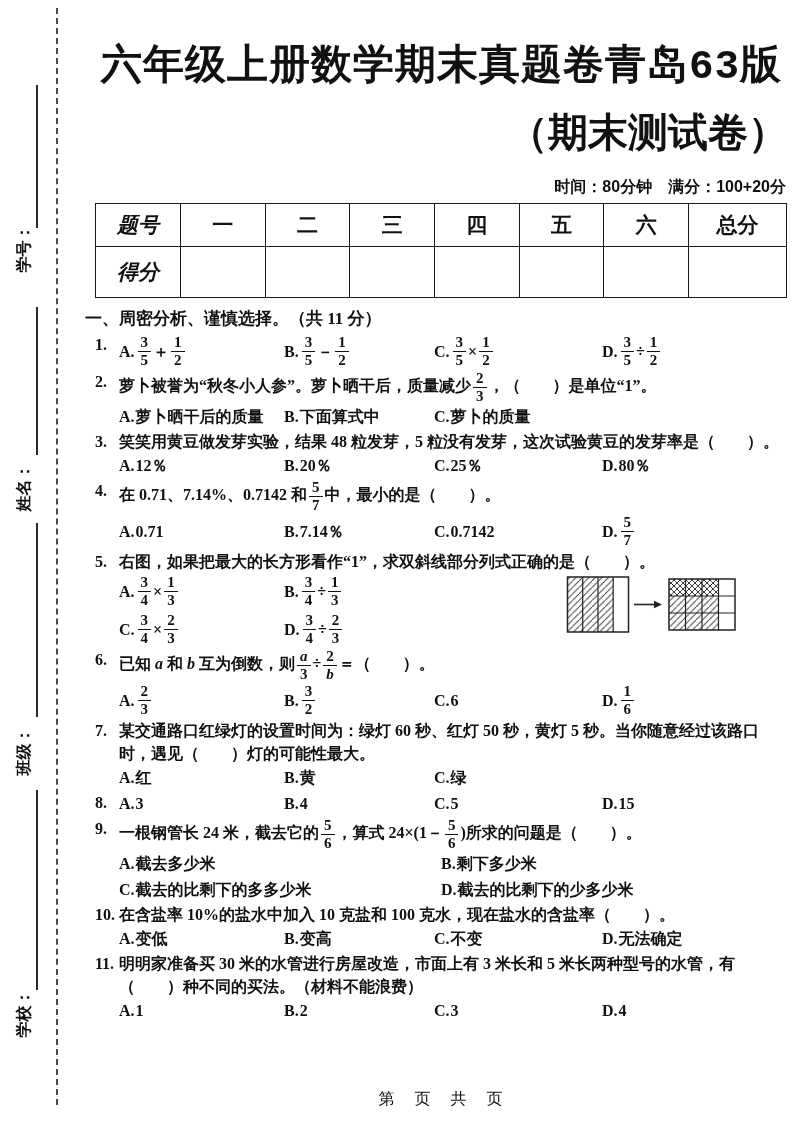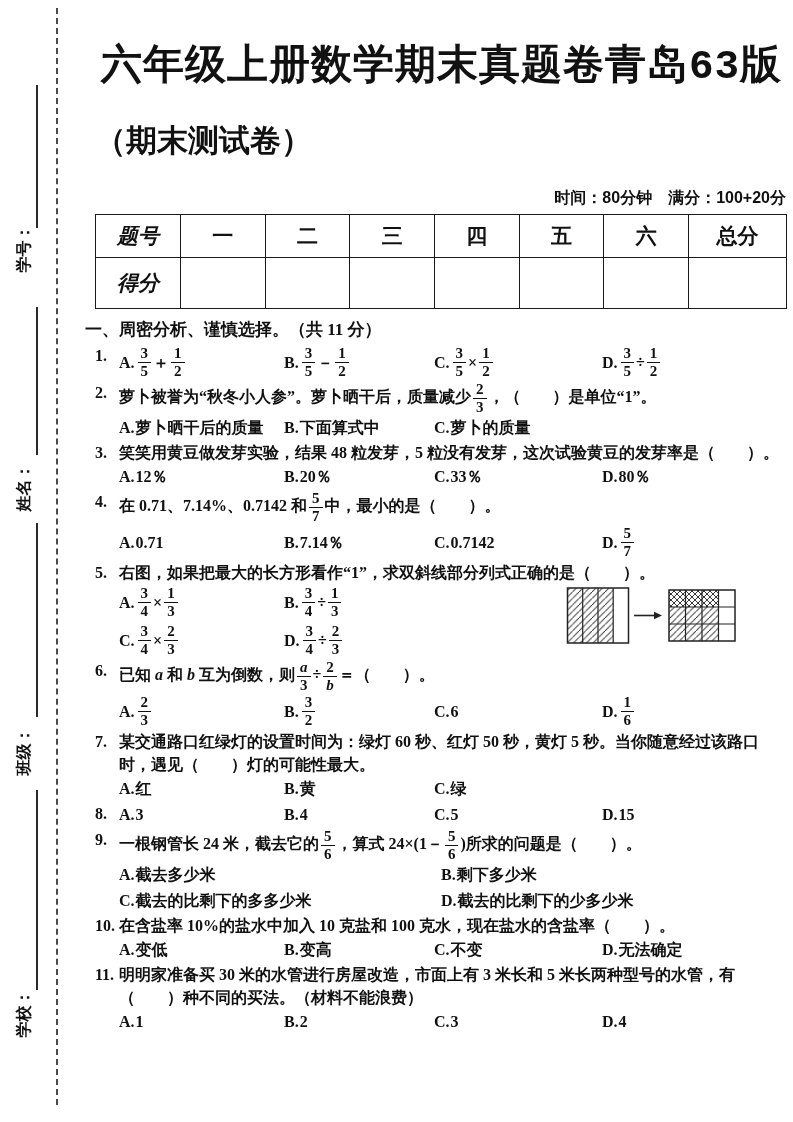--- a/index.html
+++ b/index.html
@@ -12,23 +12,23 @@
   .bl-2{top:307px;height:148px;}
   .bl-3{top:523px;height:194px;}
   .bl-4{top:790px;height:200px;}
   .mlabel{position:absolute;left:-8px;width:64px;text-align:center;font-size:16px;font-weight:600;
           transform:rotate(-90deg);white-space:nowrap;}
   .ml-1{top:238px;} .ml-2{top:477px;} .ml-3{top:741px;} .ml-4{top:1003px;}
   
   .content{position:absolute;left:95px;top:0;width:693px;}
   .title{margin-top:43px;text-align:center;font-family:Liberation Mono, monospace;
          font-weight:bold;font-size:41px;letter-spacing:1px;line-height:1.2;}
-  .subtitle{margin-top:28px;text-align:left;font-family:"Liberation Sans",sans-serif;
-            font-weight:bold;font-size:31px;}
-  .meta{margin-top:26px;text-align:right;font-family:"Liberation Sans",sans-serif;
+  .subtitle{margin-top:13px;text-align:right;font-family:"Liberation Sans",sans-serif;
+            font-weight:bold;font-size:40px;}
+  .meta{margin-top:17px;text-align:right;font-family:"Liberation Sans",sans-serif;
         font-weight:bold;font-size:16px;padding-right:2px;}
   
   table.score{margin-top:5px;width:692px;border-collapse:collapse;table-layout:fixed;}
   table.score td{border:1.6px solid #1a1a1a;text-align:center;font-size:21px;font-weight:bold;}
   table.score tr.r1 td{height:40px;}
   table.score tr.r2 td{height:48px;}
   td.c-first{width:82px;font-style:italic;} td.c-last{width:95px;}
   
   .section-title{margin:9px 0 3px -10px;font-weight:bold;font-size:17px;}
   .qarea{font-size:16px;line-height:23px;}
@@ -188,21 +188,21 @@
               <span class="option">
                 <span class="olabel">A.</span>
                 <span>12％</span>
               </span>
               <span class="option">
                 <span class="olabel">B.</span>
                 <span>20％</span>
               </span>
               <span class="option">
                 <span class="olabel">C.</span>
-                <span>33％</span>
+                <span>25％</span>
               </span>
               <span class="option">
                 <span class="olabel">D.</span>
                 <span>80％</span>
               </span>
             </div>
           </div>
         </div>
         <div class="question">
           <span class="qnum">4.</span>
@@ -478,14 +478,15 @@
               <span class="option">
                 <span class="olabel">D.</span>
                 <span>4</span>
               </span>
             </div>
           </div>
         </div>
       </div>
   </div>
 
+  <div class="footer">第　页　共　页</div>
 
 </div>
 
 </body></html>

